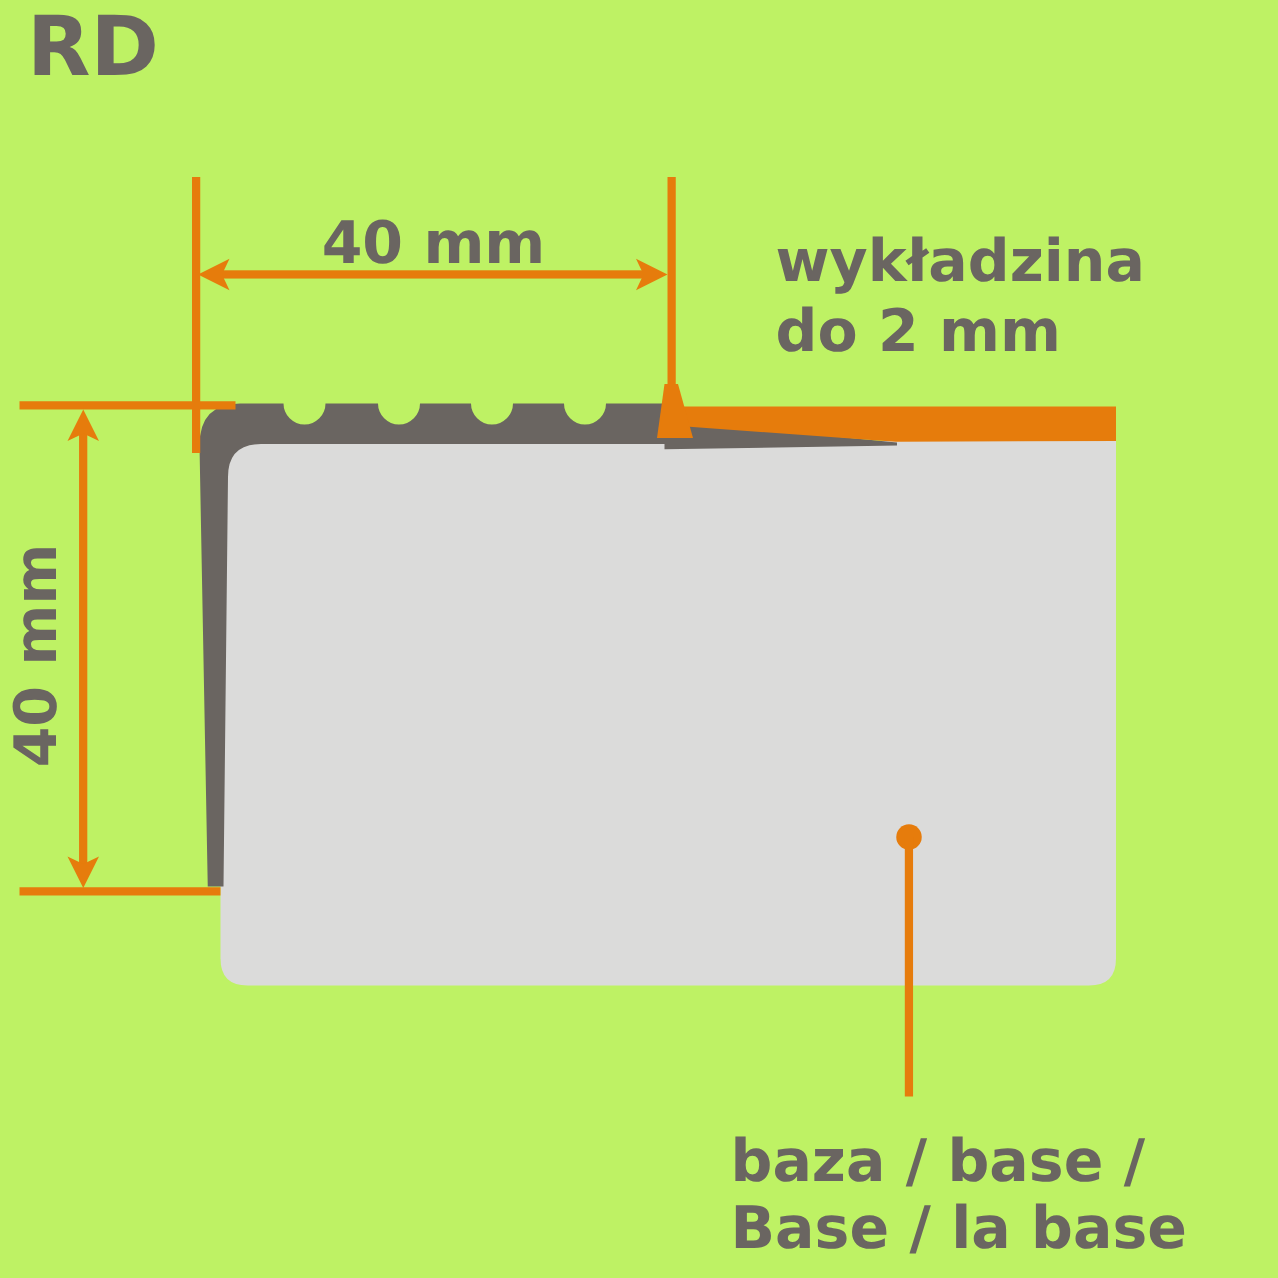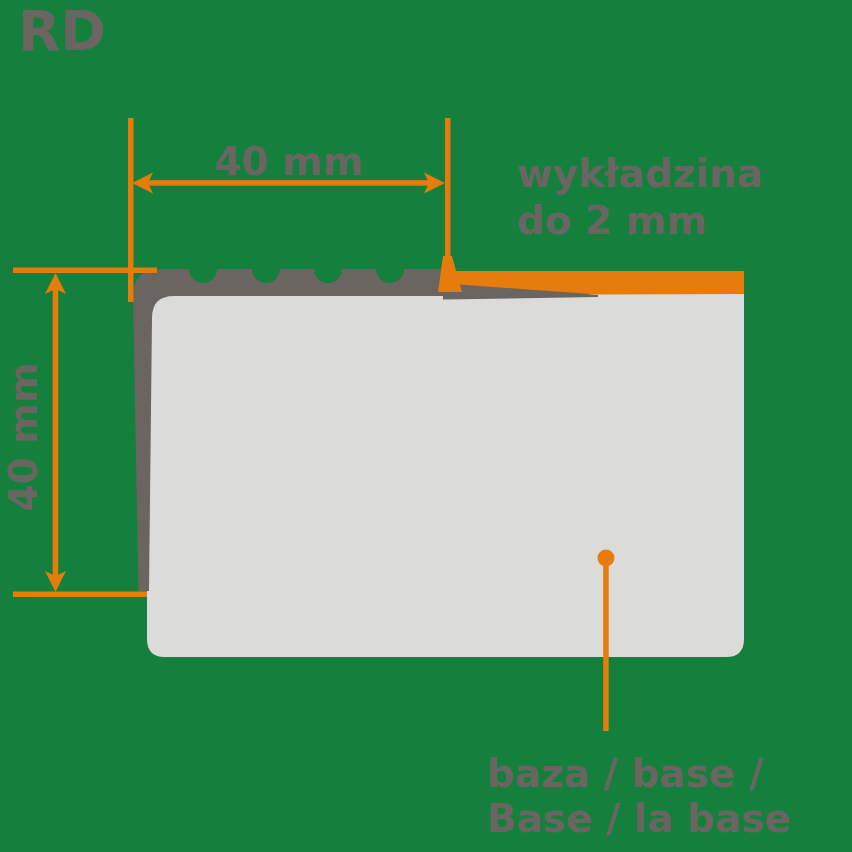--- a/index.html
+++ b/index.html
@@ -8,21 +8,21 @@
     background: #ffffff;
     width: 852px;
     height: 852px;
     overflow: hidden;
     font-family: "DejaVu Sans", "Liberation Sans", sans-serif;
   }
   .canvas {
     position: relative;
     width: 852px;
     height: 852px;
-    background: #15803d;
+    background: #bef264;
   }
   svg { display: block; }
   text {
     font-family: "DejaVu Sans", "Liberation Sans", sans-serif;
     font-weight: 700;
   }
   .title-text   { font-size: 55px; letter-spacing: 0px; }
   .dim-text     { font-size: 39px; }
   .label-text   { font-size: 39px; }
 </style>

